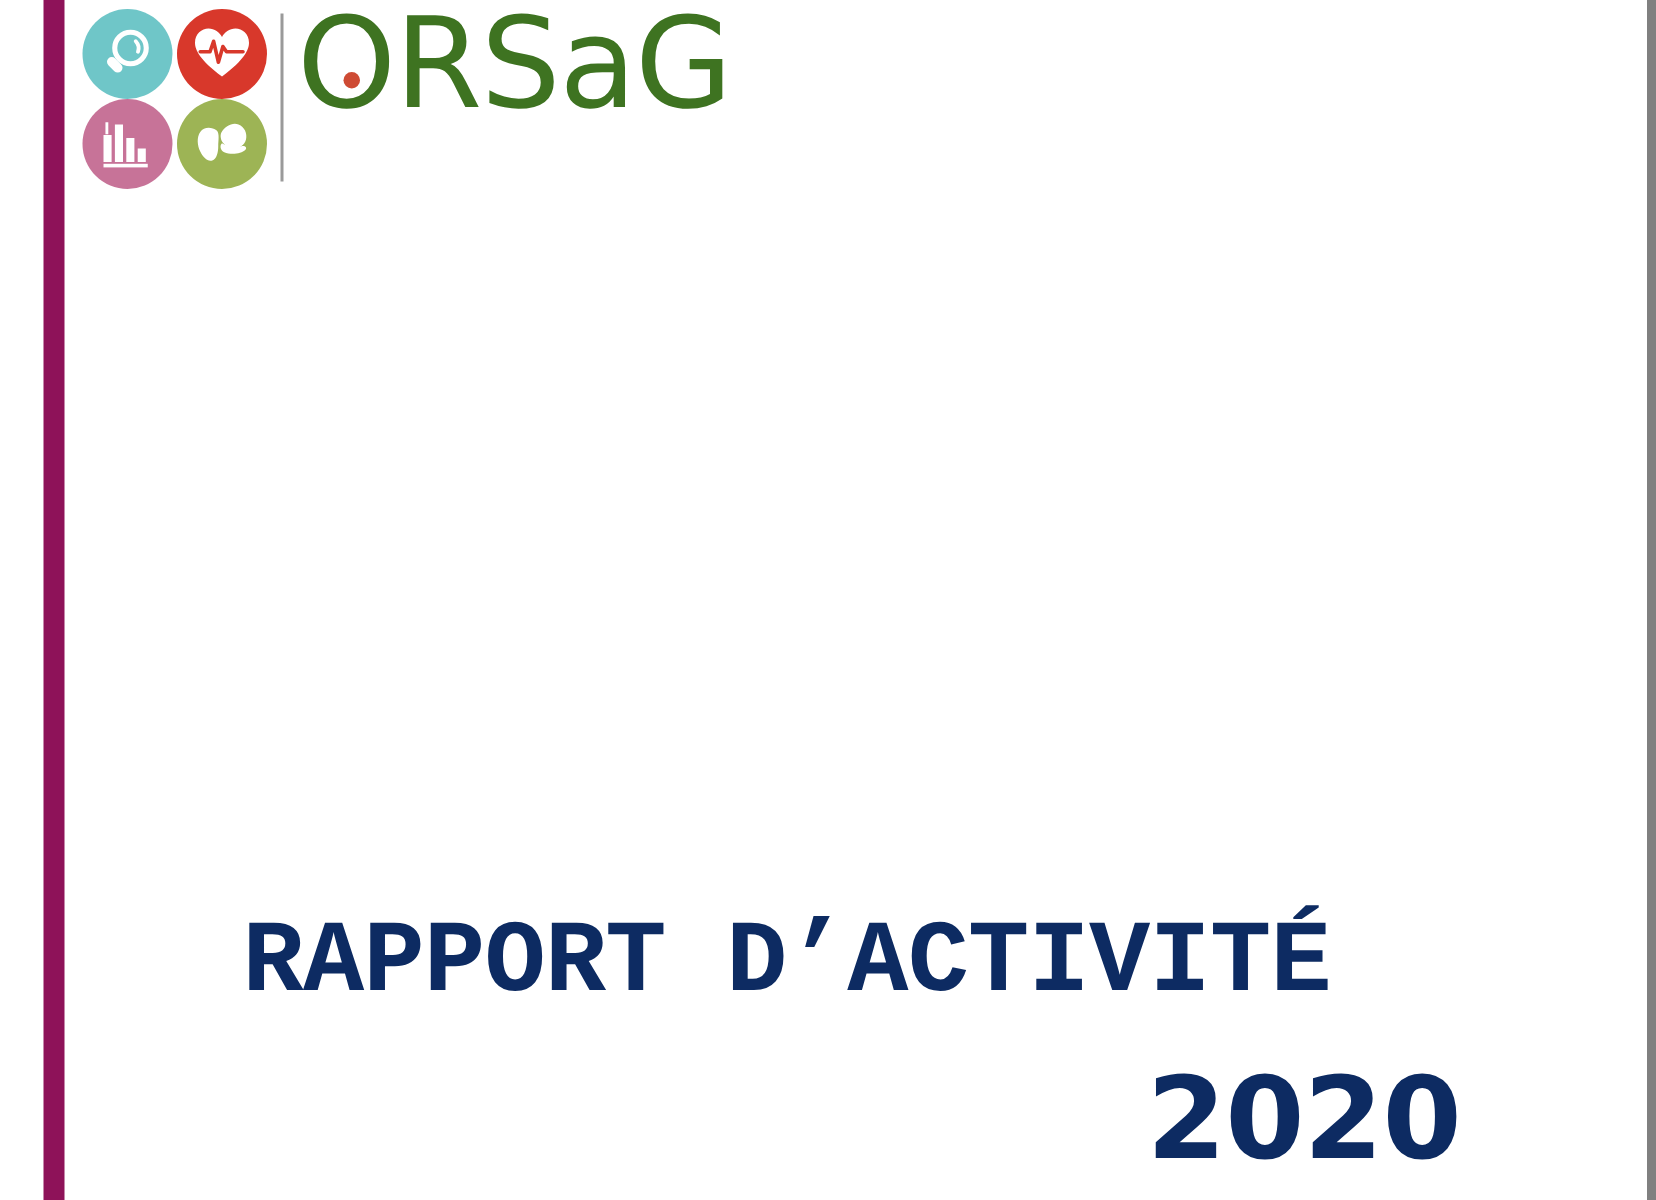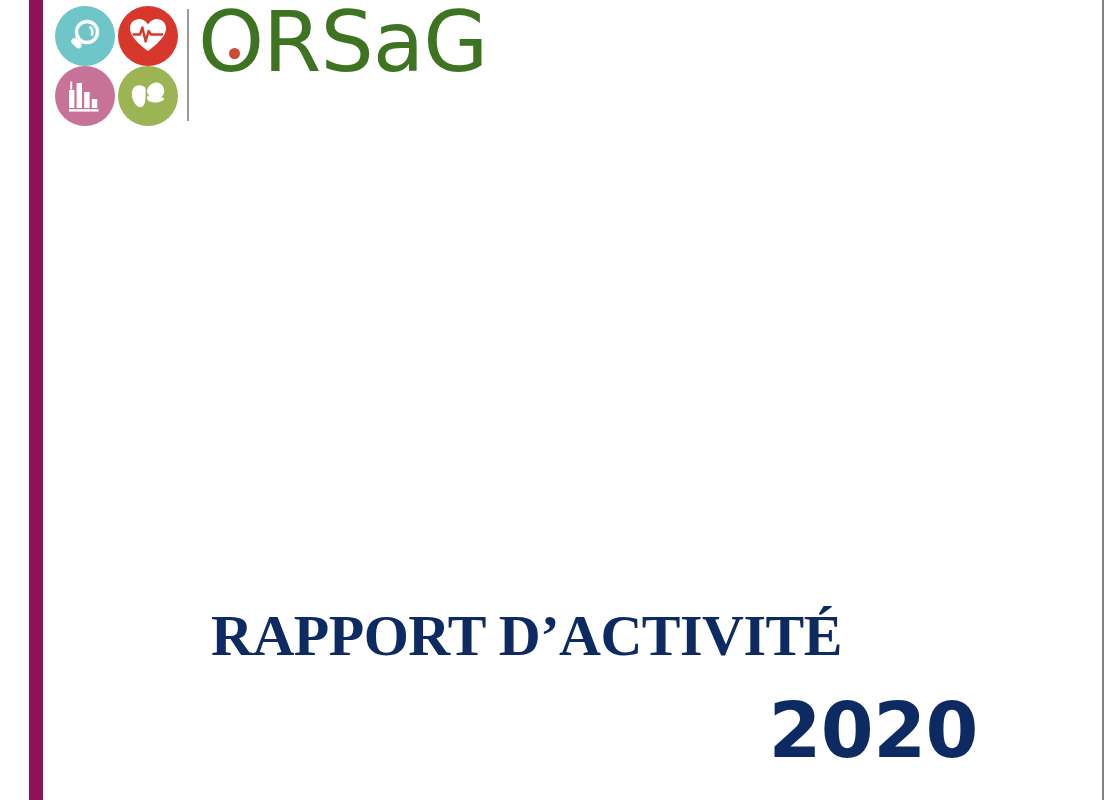--- a/index.html
+++ b/index.html
@@ -11,21 +11,21 @@
     font-family: "Liberation Sans", sans-serif;
   }
 
   .page {
     position: relative;
     width: 1104px;
     height: 800px;
     background: #ffffff;
     overflow: hidden;
     box-sizing: border-box;
-    border-right: 2px solid #c4b5fd;
+    border-right: 6px solid #c4b5fd;
   }
 
   
   .side-bar {
     position: absolute;
     left: 29px;
     top: 0;
     width: 14px;
     height: 800px;
   }
@@ -98,23 +98,23 @@
 
   
   .title-block {
     position: absolute;
     left: 60px;
     right: 109px;
     top: 595px;
     text-align: center;
   }
   .report-title {
-    font-family: Liberation Serif, serif;
+    font-family: Liberation Mono, monospace;
     font-weight: bold;
-    font-size: 58px;
+    font-size: 68px;
     line-height: 1.42;
     letter-spacing: -0.5px;
     margin: 0;
     white-space: nowrap;
   }
   .report-year {
     font-family: "DejaVu Sans", sans-serif;
     font-weight: bold;
     font-size: 76px;
     line-height: 1.42;

